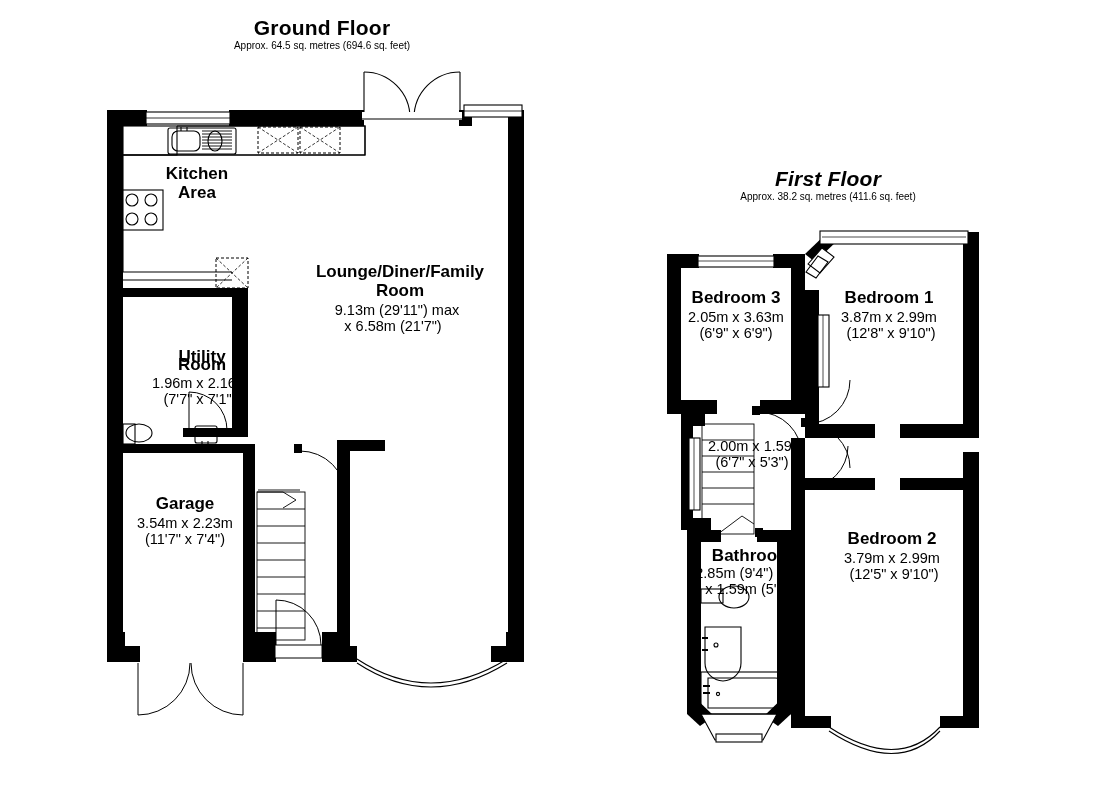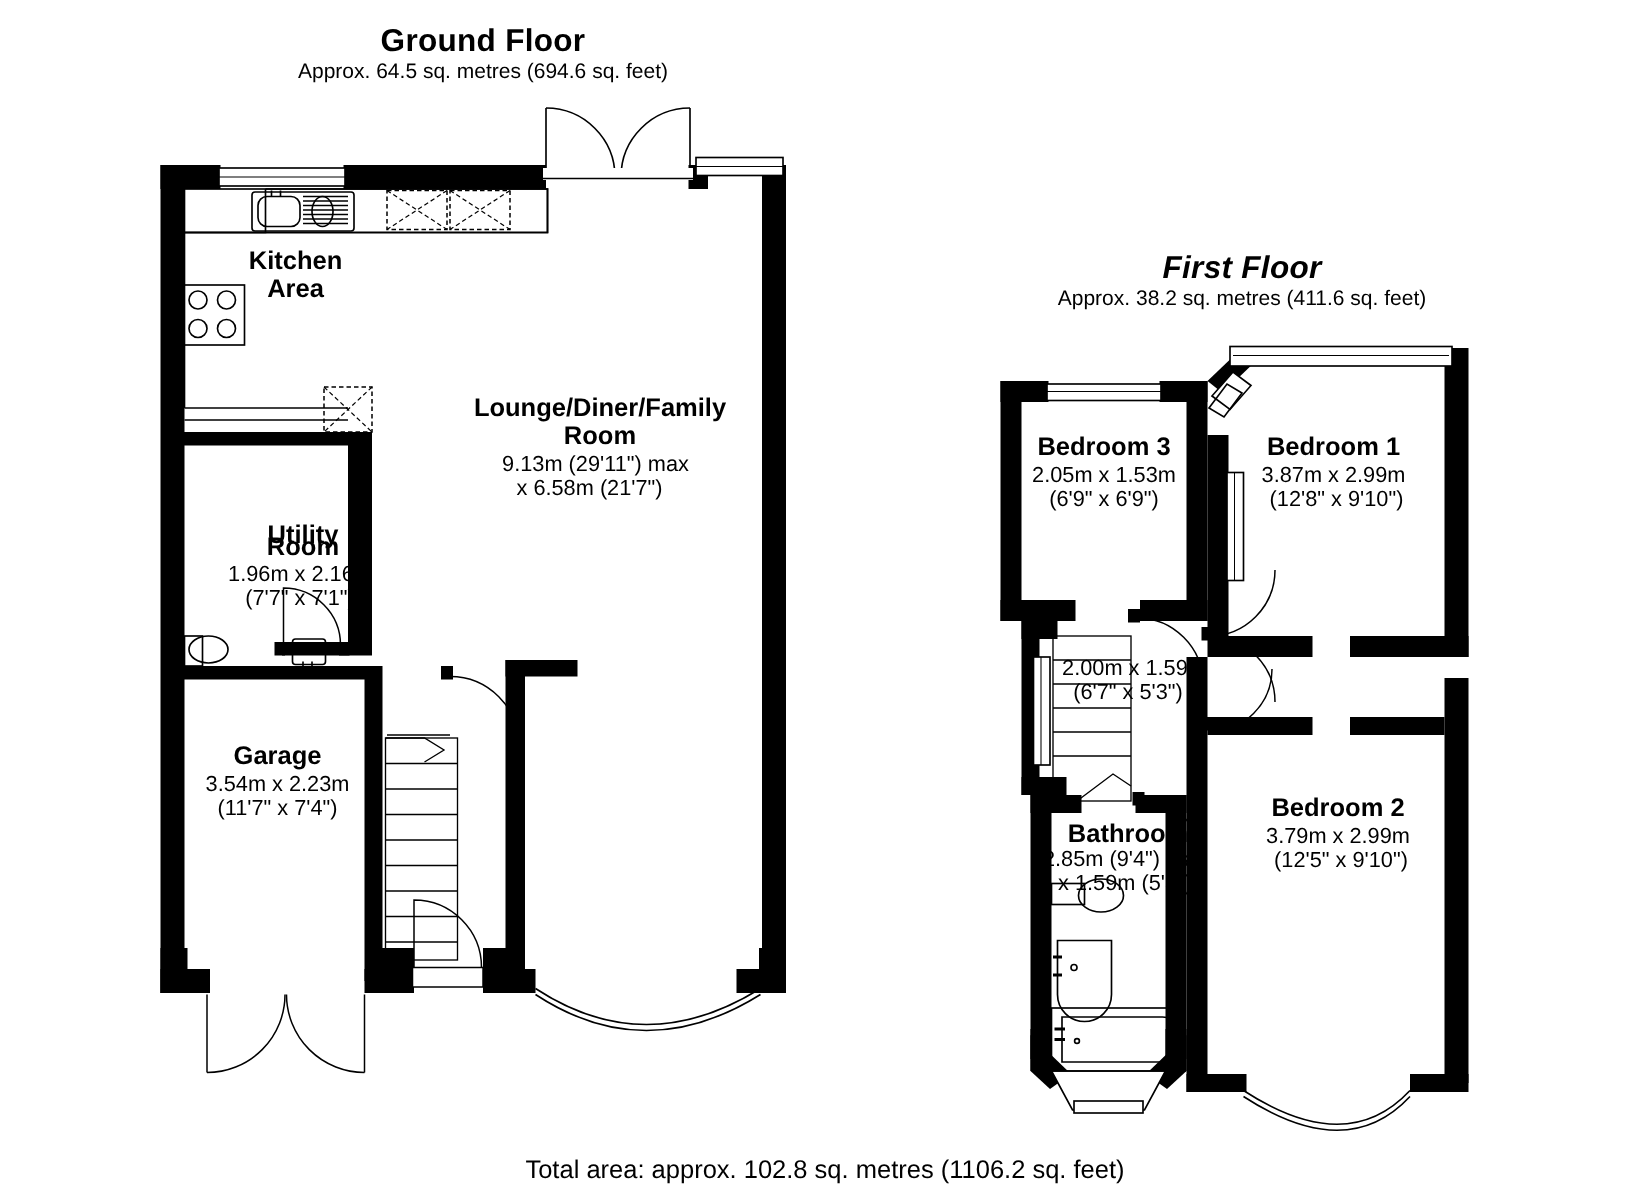--- a/index.html
+++ b/index.html
@@ -33,21 +33,21 @@
     text-align: center;
     white-space: nowrap;
     line-height: 1.12;
   }
   .floor-title {
     font-size: 21px;
     font-weight: bold;
     letter-spacing: 0.2px;
   }
   .floor-sub {
-    font-size: 14px;
+    font-size: 10px;
     font-weight: normal;
   }
   .room-name {
     font-size: 17px;
     font-weight: bold;
   }
   .room-dim {
     font-size: 14.5px;
     font-weight: normal;
   }
@@ -389,33 +389,32 @@
   <div class="txt ctr room-dim" style="left:200px; top:391px;">(7'7" x 7'1")</div>
 
   <div class="txt ctr room-name" style="left:185px; top:494px;text-align:center;">Garage</div>
   <div class="txt ctr room-dim" style="left:185px; top:515px;">3.54m x 2.23m</div>
   <div class="txt ctr room-dim" style="left:185px; top:531px;">(11'7" x 7'4")</div>
 
   <div class="txt ctr floor-title" style="left:828px; top:167px;font-style:italic;">First Floor</div>
   <div class="txt ctr floor-sub" style="left:828px; top:191px;">Approx. 38.2 sq. metres (411.6 sq. feet)</div>
 
   <div class="txt ctr room-name" style="left:736px; top:288px;">Bedroom 3</div>
-  <div class="txt ctr room-dim" style="left:736px; top:309px;">2.05m x 1.53m</div>
+  <div class="txt ctr room-dim" style="left:736px; top:309px;">2.05m x 3.63m</div>
   <div class="txt ctr room-dim" style="left:736px; top:325px;">(6'9" x 6'9")</div>
 
   <div class="txt ctr room-name" style="left:889px; top:288px;">Bedroom 1</div>
   <div class="txt ctr room-dim" style="left:889px; top:309px;">3.87m x 2.99m</div>
   <div class="txt ctr room-dim" style="left:891px; top:325px;">(12'8" x 9'10")</div>
 
   <div class="txt ctr room-dim" style="left:756px; top:438px;">2.00m x 1.59m</div>
   <div class="txt ctr room-dim" style="left:752px; top:454px;">(6'7" x 5'3")</div>
 
   <div class="txt ctr room-name" style="left:892px; top:529px;">Bedroom 2</div>
   <div class="txt ctr room-dim" style="left:892px; top:550px;text-align:right;">3.79m x 2.99m</div>
   <div class="txt ctr room-dim" style="left:894px; top:566px;">(12'5" x 9'10")</div>
 
   <div class="txt ctr room-name" style="left:752px; top:546px;">Bathroom</div>
   <div class="txt ctr room-dim" style="left:750px; top:565px;">2.85m (9'4") max</div>
   <div class="txt ctr room-dim" style="left:750px; top:581px;">x 1.59m (5'3")</div>
 
-  <div class="txt ctr total-area" style="left:550px; top:770px;">Total area: approx. 102.8 sq. metres (1106.2 sq. feet)</div>
 
 </div>
 
 </body></html>

